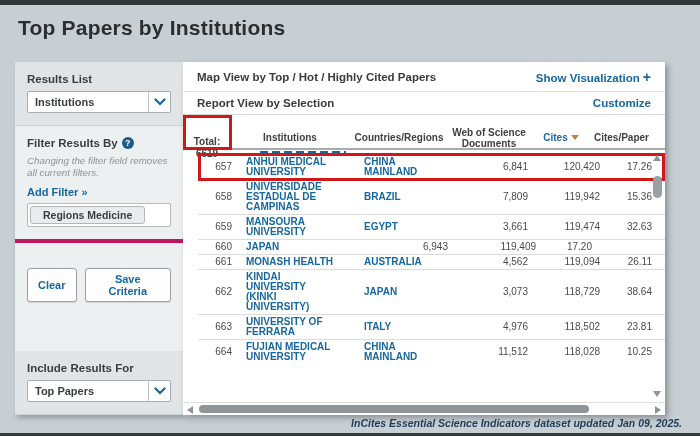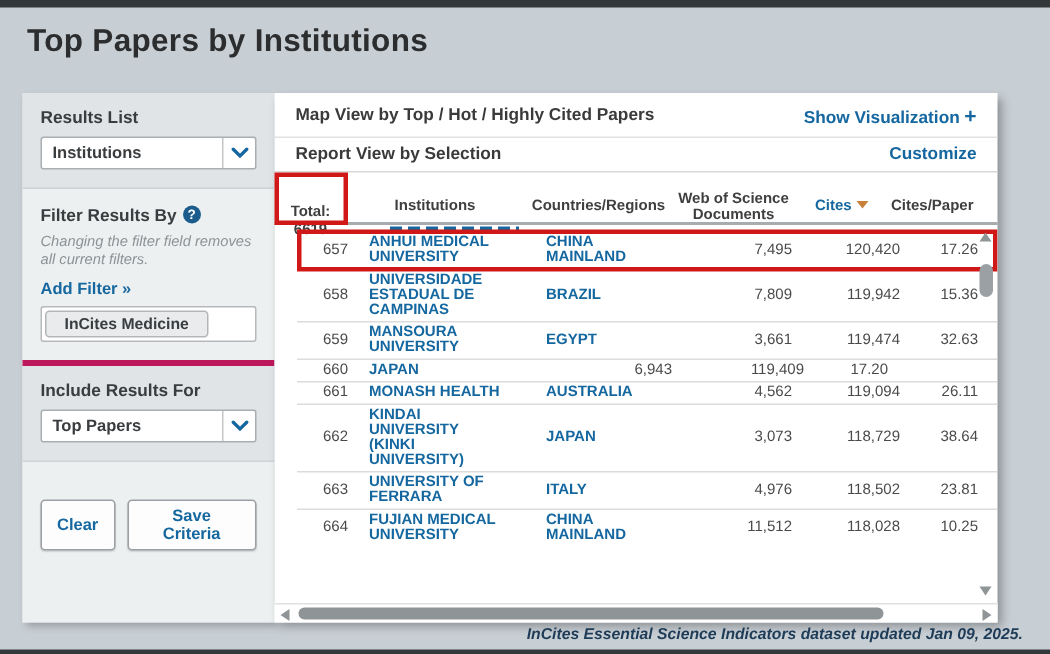--- a/index.html
+++ b/index.html
@@ -156,42 +156,42 @@
       </div>
     </div>
 
     <div class="sb-sec sb-light">
       <div class="sb-label">
         <span>Filter Results By</span><span class="help-icon">?</span>
       </div>
       <div class="sb-note">Changing the filter field removes all current filters.</div>
       <a class="add-filter">Add Filter »</a>
       <div class="filter-box">
-        <span class="filter-chip">InCites Medicine</span>
+        <span class="filter-chip">Regions Medicine</span>
+      </div>
+    </div>
+
+    <div class="sb-sec sb-light" style="flex:1; border-bottom:none;">
+      <div class="sb-buttons">
+        <button class="btn">Clear</button>
+        <button class="btn">Save Criteria</button>
       </div>
     </div>
 
     <div class="sb-sec sb-dark">
       <div class="sb-label">Include Results For</div>
       <div class="dropdown">
         <span class="dd-value">Top Papers</span>
         <span class="dd-chev">
           <svg width="12" height="8" viewBox="0 0 12 8">
               <path d="M1.5 1.5 L6 6 L10.5 1.5" stroke="#15679f" stroke-width="2.2" fill="none" stroke-linecap="round"></path>
             </svg>
         </span>
       </div>
     </div>
-
-    <div class="sb-sec sb-light" style="flex:1; border-bottom:none;">
-      <div class="sb-buttons">
-        <button class="btn">Clear</button>
-        <button class="btn">Save Criteria</button>
-      </div>
-    </div>
   </div>
 
   <div class="panel">
 
     <div class="panel-row map-row">
       <span class="panel-h">Map View by Top / Hot / Highly Cited Papers</span>
       <span class="panel-link">
         <span>Show Visualization</span><span class="plus">+</span>
       </span>
     </div>
@@ -216,21 +216,21 @@
       <div class="anno anno-total"></div>
     </div>
 
     <div class="rows">
       <div class="partial-frag"></div>
 
       <div class="tgrid trow">
         <div class="td-rank">657</div>
         <div class="td-inst">ANHUI MEDICAL UNIVERSITY</div>
         <div class="td-ctry">CHINA MAINLAND</div>
-        <div class="td-num td-docs">7,495</div>
+        <div class="td-num td-docs">6,841</div>
         <div class="td-num td-cites">120,420</div>
         <div class="td-num td-cpp">17.26</div>
         <div class="anno anno-row"></div>
       </div>
 
       <div class="tgrid trow">
         <div class="td-rank">658</div>
         <div class="td-inst">UNIVERSIDADE ESTADUAL DE CAMPINAS</div>
         <div class="td-ctry">BRAZIL</div>
         <div class="td-num td-docs">7,809</div>

